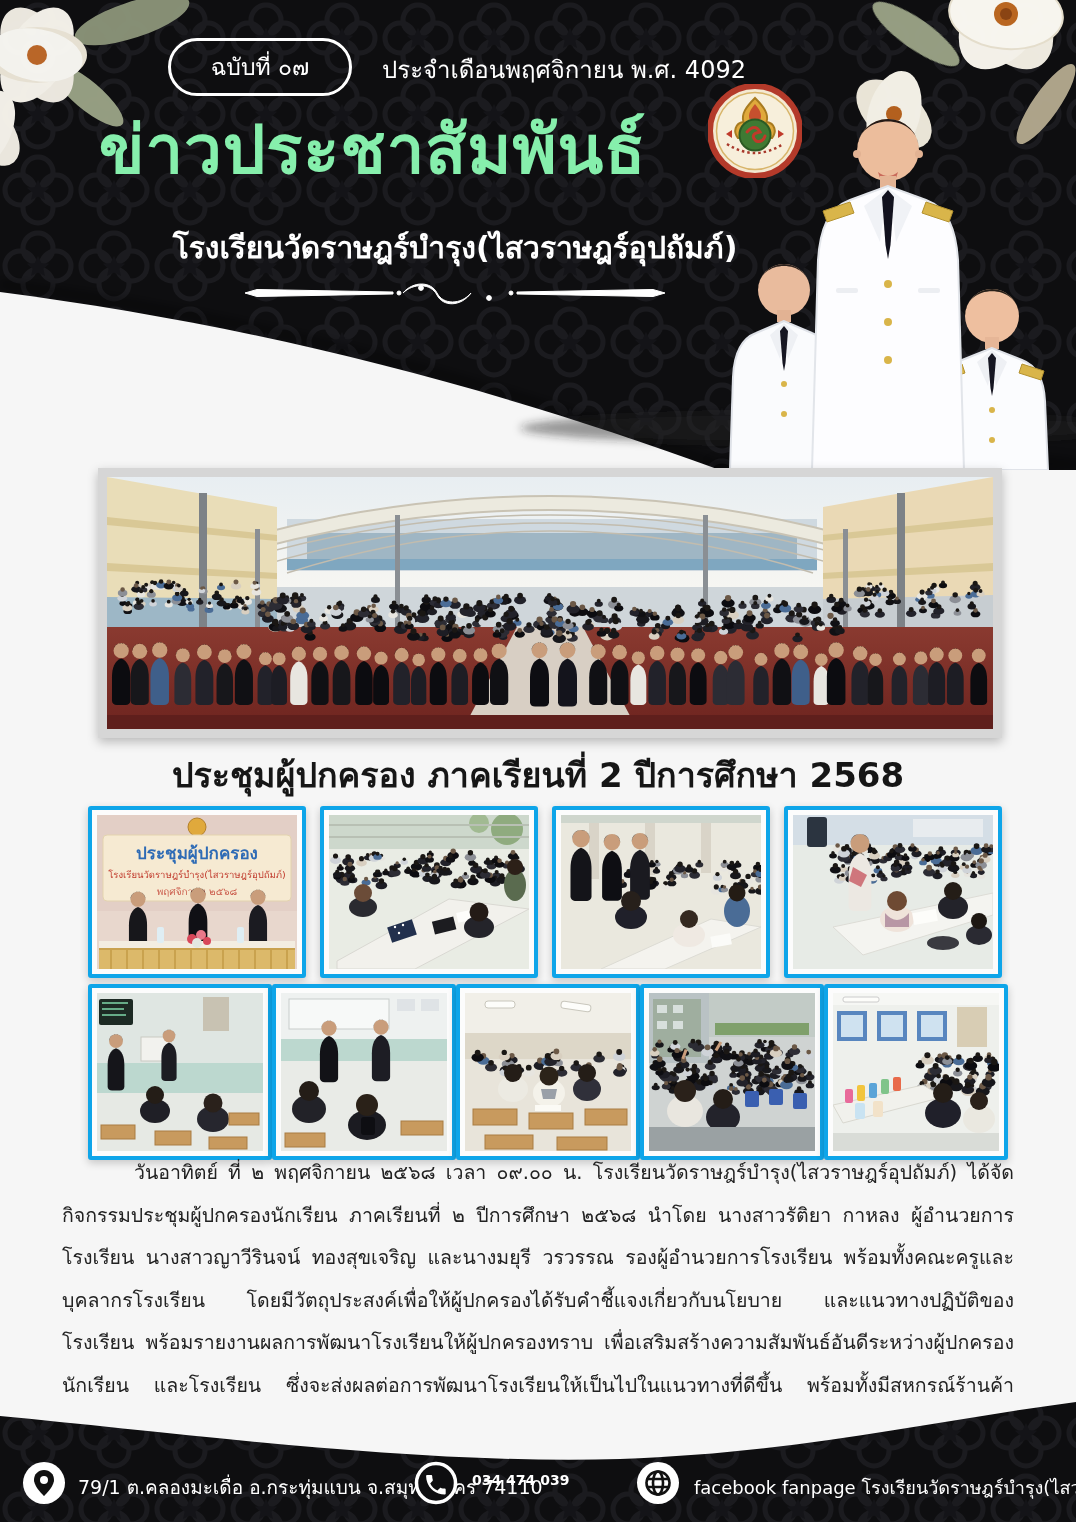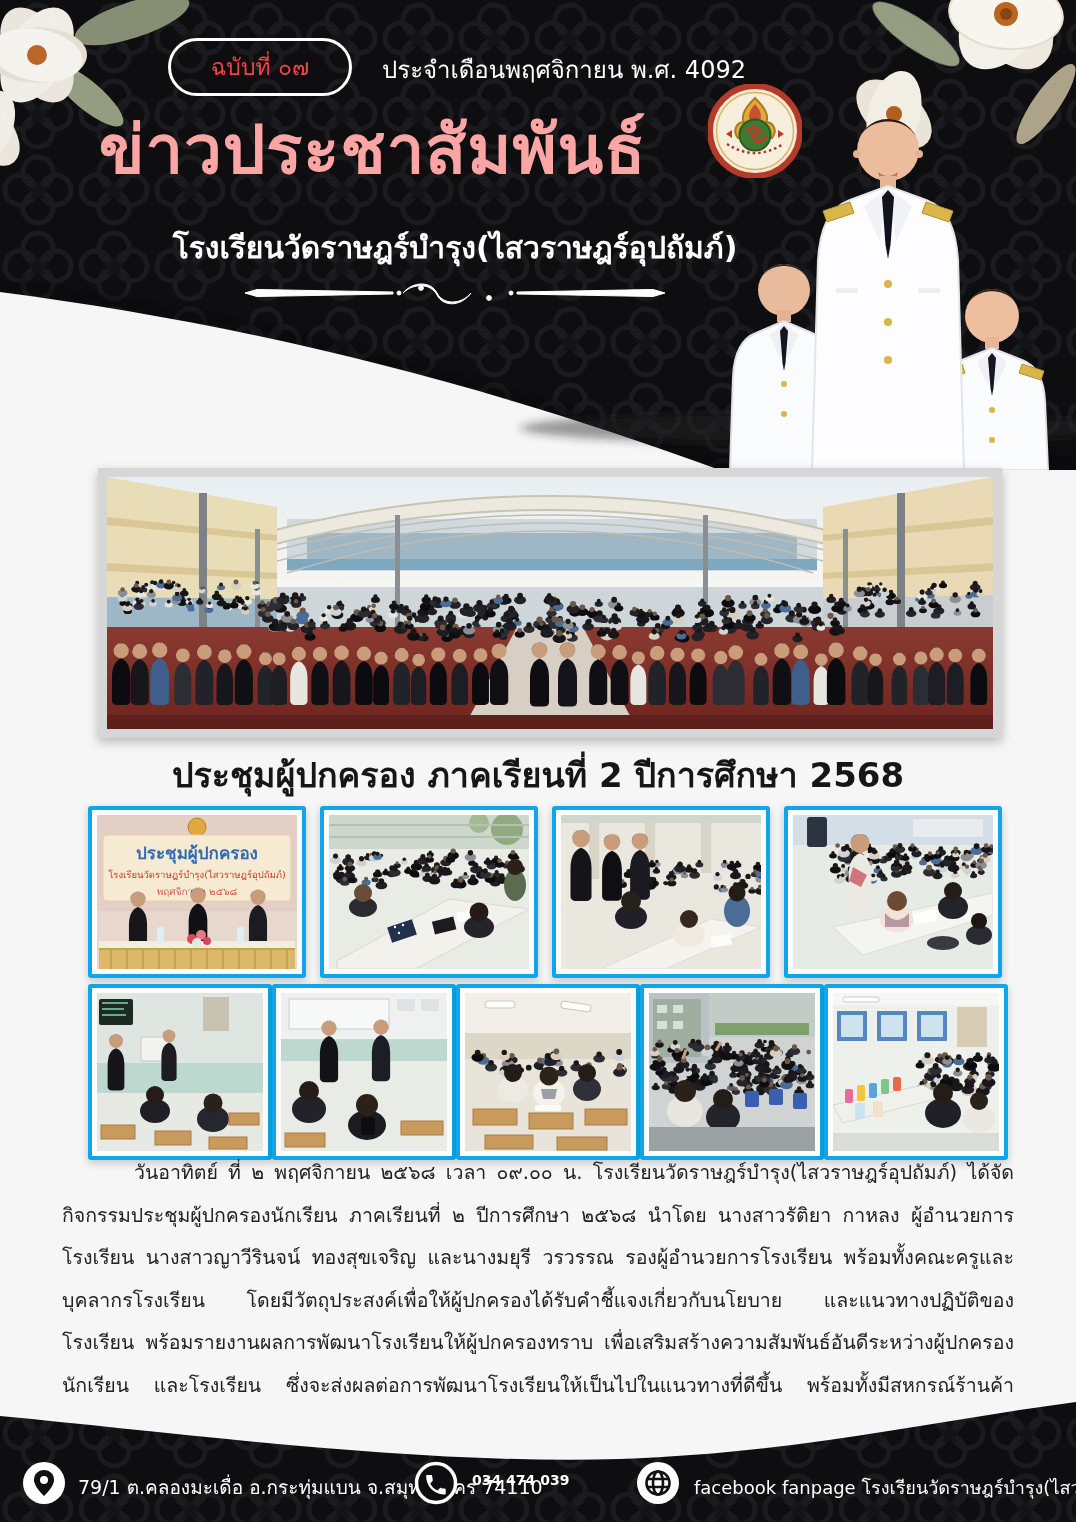--- a/index.html
+++ b/index.html
@@ -6,28 +6,28 @@
   .page{
     position:relative;width:1076px;height:1522px;margin:0 auto;
     background:#f6f6f6;overflow:hidden;
     font-family:"DejaVu Sans","Liberation Sans",sans-serif;
   }
   
   .header{position:absolute;left:0;top:0;width:1076px;height:470px;background:#0e0e10;z-index:2;}
   .patternbg{position:absolute;left:0;top:0;width:100%;height:100%;}
   .issue-badge{
     position:absolute;left:168px;top:38px;width:178px;height:52px;
-    border:3px solid #fff;border-radius:30px;color:#ef4444;
+    border:3px solid #fff;border-radius:30px;color:#ffffff;
     display:flex;align-items:center;justify-content:center;
     font-size:23px;z-index:5;
   }
   .month-line{position:absolute;left:382px;top:50px;color:#fff;font-size:24px;z-index:5;white-space:nowrap;}
   .main-title{
     position:absolute;left:0;top:96px;width:745px;text-align:center;
-    color:#fca5a5;font-size:67px;font-weight:800;letter-spacing:1px;z-index:5;white-space:nowrap;
+    color:#86efac;font-size:67px;font-weight:800;letter-spacing:1px;z-index:5;white-space:nowrap;
   }
   .school-name{
     position:absolute;left:0;top:224px;width:910px;text-align:center;
     color:#fff;font-size:30px;font-weight:600;z-index:5;white-space:nowrap;
   }
   .logo{position:absolute;left:708px;top:84px;width:94px;height:94px;z-index:6;}
   .divider{position:absolute;left:243px;top:280px;width:424px;height:26px;z-index:5;}
   .collage{position:absolute;left:700px;top:78px;width:376px;height:392px;z-index:4;}
   .header-curve{position:absolute;left:0;bottom:0;width:1076px;height:200px;z-index:3;}
   .flower{position:absolute;z-index:4;}

